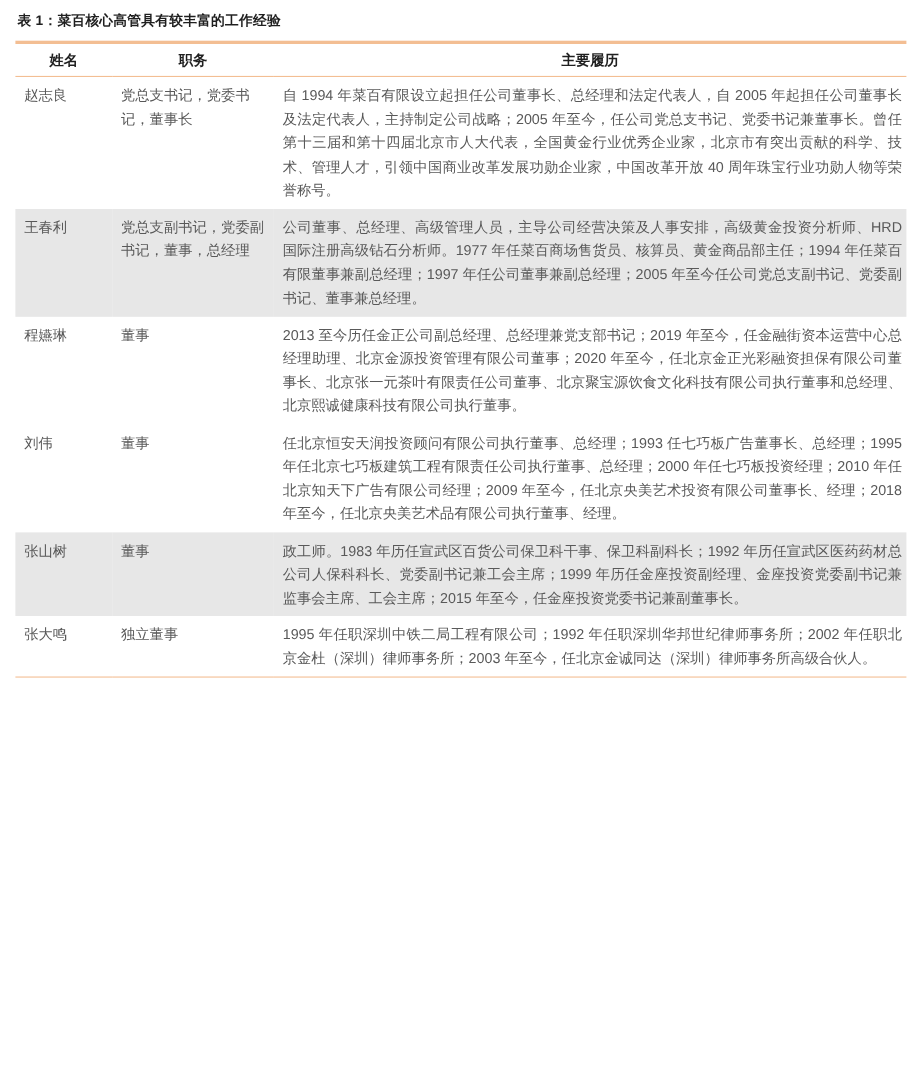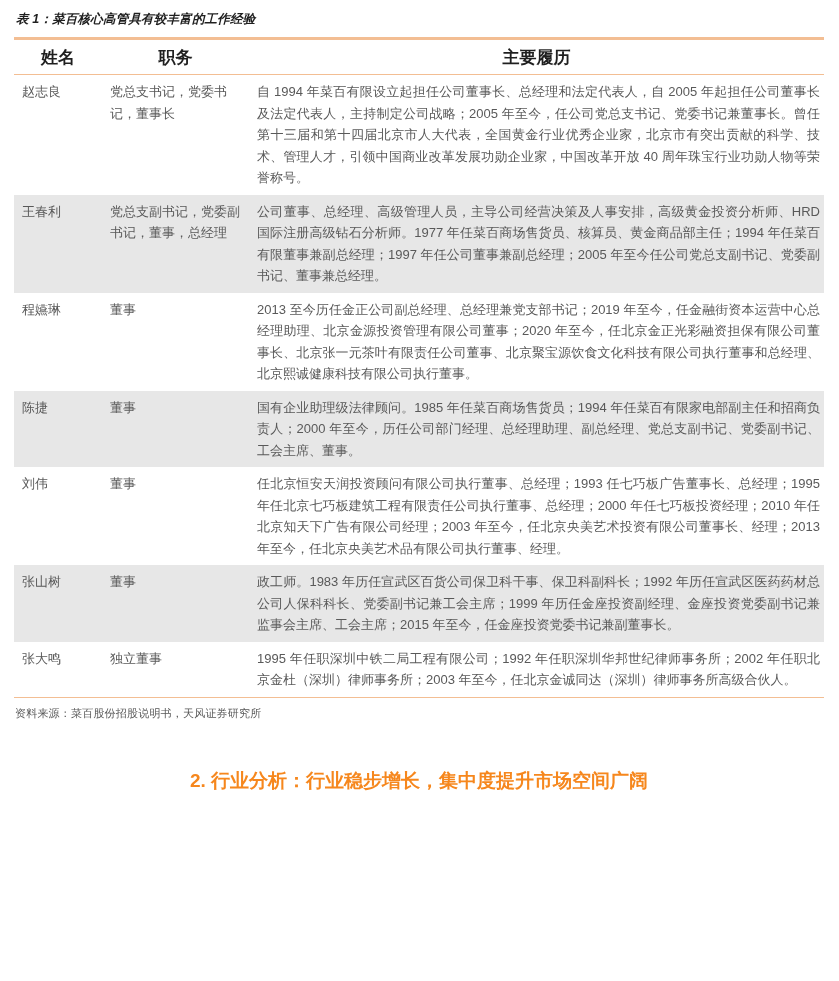--- a/index.html
+++ b/index.html
@@ -12,31 +12,31 @@
   *{box-sizing:border-box;}
   html,body{margin:0;padding:0;}
   body{
     width:839px;height:981px;background:#ffffff;
     font-family:"Liberation Sans","DejaVu Sans",sans-serif;
     overflow:hidden;
   }
   .doc{padding:9px 15px 0 14px;}
   .caption{
     font-size:12.5px;font-weight:bold;color:var(--heading-text);
-    letter-spacing:.2px;padding:2px 0 9px 2px;font-style:italic;
+    letter-spacing:.2px;padding:2px 0 9px 2px;
   }
   .title-rule{height:3px;background:var(--table-line);width:810px;}
   table.exec{
     width:810px;border-collapse:collapse;table-layout:fixed;
     border-bottom:1px solid var(--table-line);
   }
   col.c-name{width:88px;}
   col.c-pos{width:147px;}
   table.exec th{
-    font-size:17px;font-weight:bold;color:var(--heading-text);
+    font-size:13px;font-weight:bold;color:var(--heading-text);
     text-align:center;padding:6px 2px 5px 2px;
     border-bottom:1px solid var(--table-line);
   }
   table.exec td{
     vertical-align:top;font-size:13px;line-height:21.5px;
     color:var(--body-text);padding:6px 4px 6px 8px;
   }
   td.exp{text-align:justify;padding-right:7px;}
   tr.alt{background:var(--alt-row);}
   .source{
@@ -82,45 +82,38 @@
       <td>党总支副书记，党委副书记，董事，总经理</td>
       <td class="exp">公司董事、总经理、高级管理人员，主导公司经营决策及人事安排，高级黄金投资分析师、HRD 国际注册高级钻石分析师。1977 年任菜百商场售货员、核算员、黄金商品部主任；1994 年任菜百有限董事兼副总经理；1997 年任公司董事兼副总经理；2005 年至今任公司党总支副书记、党委副书记、董事兼总经理。</td>
     </tr>
 
     <tr>
       <td>程嬿琳</td>
       <td>董事</td>
       <td class="exp">2013 至今历任金正公司副总经理、总经理兼党支部书记；2019 年至今，任金融街资本运营中心总经理助理、北京金源投资管理有限公司董事；2020 年至今，任北京金正光彩融资担保有限公司董事长、北京张一元茶叶有限责任公司董事、北京聚宝源饮食文化科技有限公司执行董事和总经理、北京熙诚健康科技有限公司执行董事。</td>
     </tr>
 
-    <tr class="alt">
-      <td>陈捷</td>
-      <td>董事</td>
-      <td class="exp">国有企业助理级法律顾问。1985 年任菜百商场售货员；1994 年任菜百有限家电部副主任和招商负责人；2000 年至今，历任公司部门经理、总经理助理、副总经理、党总支副书记、党委副书记、工会主席、董事。</td>
-    </tr>
 
     <tr>
       <td>刘伟</td>
       <td>董事</td>
-      <td class="exp">任北京恒安天润投资顾问有限公司执行董事、总经理；1993 任七巧板广告董事长、总经理；1995 年任北京七巧板建筑工程有限责任公司执行董事、总经理；2000 年任七巧板投资经理；2010 年任北京知天下广告有限公司经理；2003 年至今，任北京央美艺术投资有限公司董事长、经理；2013 年至今，任北京央美艺术品有限公司执行董事、经理。</td>
+      <td class="exp">任北京恒安天润投资顾问有限公司执行董事、总经理；1993 任七巧板广告董事长、总经理；1995 年任北京七巧板建筑工程有限责任公司执行董事、总经理；2000 年任七巧板投资经理；2010 年任北京知天下广告有限公司经理；2009 年至今，任北京央美艺术投资有限公司董事长、经理；2018 年至今，任北京央美艺术品有限公司执行董事、经理。</td>
     </tr>
 
     <tr class="alt">
       <td>张山树</td>
       <td>董事</td>
       <td class="exp">政工师。1983 年历任宣武区百货公司保卫科干事、保卫科副科长；1992 年历任宣武区医药药材总公司人保科科长、党委副书记兼工会主席；1999 年历任金座投资副经理、金座投资党委副书记兼监事会主席、工会主席；2015 年至今，任金座投资党委书记兼副董事长。</td>
     </tr>
 
     <tr>
       <td>张大鸣</td>
       <td>独立董事</td>
       <td class="exp">1995 年任职深圳中铁二局工程有限公司；1992 年任职深圳华邦世纪律师事务所；2002 年任职北京金杜（深圳）律师事务所；2003 年至今，任北京金诚同达（深圳）律师事务所高级合伙人。</td>
     </tr>
 
 
   </tbody>
   </table>
 
-  <div class="source">资料来源：菜百股份招股说明书，天风证券研究所</div>
 
-  <div class="section-heading">2. 行业分析：行业稳步增长，集中度提升市场空间广阔</div>
 
 </div>
 
 </body></html>

